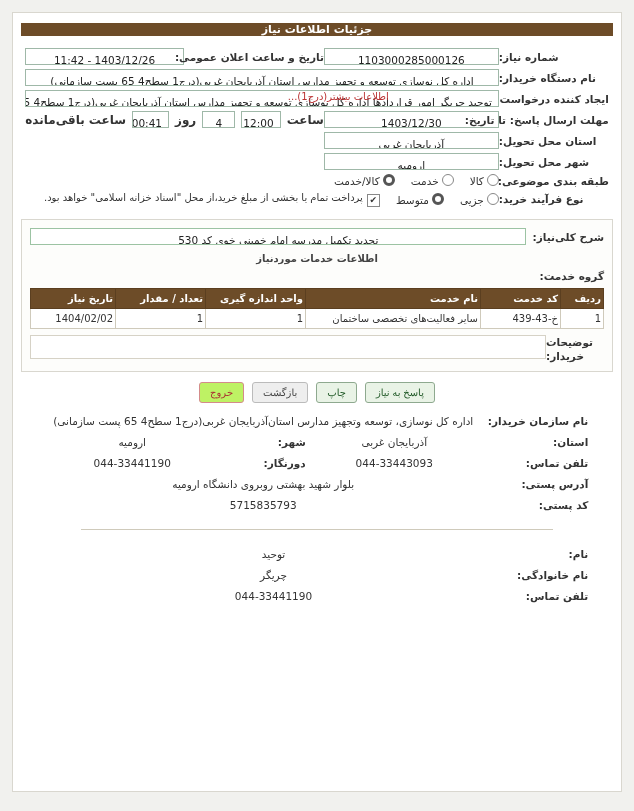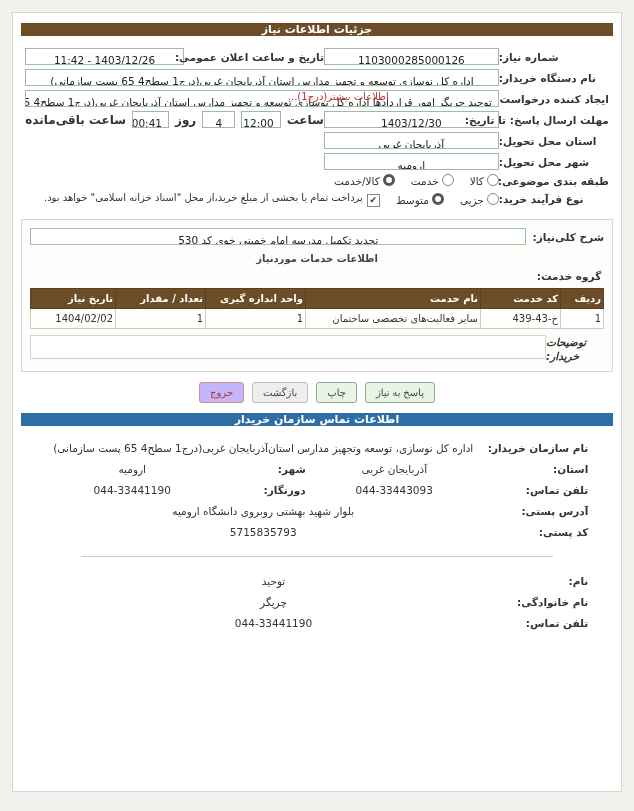--- a/index.html
+++ b/index.html
@@ -90,47 +90,47 @@
   }
   .opt{font-size:10.5px;margin-left:10px;white-space:nowrap;}
   .note{font-size:10px;margin-right:1px;}
   .panel{
     margin:8px;
     border:1px solid #d9d7cf;
     background:#fdfdfb;
     padding:8px;
   }
   .row-line{display:flex;align-items:center;gap:6px;margin-bottom:6px;}
-  .row-line .lbl2{font-weight:bold;font-size:10.5px;white-space:nowrap;min-width:70px;text-align:center;}
+  .row-line .lbl2{font-weight:bold;font-size:10.5px;white-space:nowrap;min-width:70px;text-align:right;}
   .subtitle{
     text-align:center;font-weight:bold;font-size:10px;color:#444;margin:8px 0 6px 0;
   }
   table.grid{
     width:100%;border-collapse:collapse;margin-top:4px;background:#fff;
   }
   table.grid th{
     background:#6d4c28;color:#fff;font-size:10px;font-weight:bold;
     border:1px solid #5b3f20;padding:4px 2px;text-align:right;
   }
   table.grid td{
     border:1px solid #cfcabb;font-size:10px;padding:4px 2px;text-align:right;color:#333;
   }
-  .desc-row{display:flex;align-items:flex-start;margin-top:6px;font-style:italic;}
+  .desc-row{display:flex;align-items:flex-start;margin-top:6px;}
   .desc-lbl{font-weight:bold;font-size:10.5px;width:58px;text-align:left;line-height:14px;}
   .desc-box{flex:1;border:1px solid #d6d2c6;background:#fff;height:22px;}
   .btn-row{
     display:flex;justify-content:center;gap:8px;margin:10px 0 4px 0;
   }
   .btn{
     border:1px solid #8ea98f;background:#e9f3e6;color:#245c2a;
     font-size:10px;padding:4px 10px;border-radius:3px;cursor:pointer;
     white-space:nowrap;
   }
   .btn.gray{background:#eeeeee;border-color:#bbb;color:#444;}
-  .btn.red{background:#c4b5fd;border-color:#d48b8b;color:#a33;}
+  .btn.red{background:#bef264;border-color:#d48b8b;color:#a33;}
   .contact{
     margin:0 8px;
   }
   table.contact-tbl{
     width:92%;margin:0 auto;border-collapse:separate;border-spacing:0 7px;
   }
   table.contact-tbl td.cl{
     text-align:right;font-weight:bold;font-size:10.5px;white-space:nowrap;width:80px;padding-left:6px;color:#333;
   }
   table.contact-tbl td.cv{
@@ -285,21 +285,20 @@
     </div>
   </div>
 
   <div class="btn-row">
     <button class="btn">پاسخ به نیاز</button>
     <button class="btn">چاپ</button>
     <button class="btn gray">بازگشت</button>
     <button class="btn red">خروج</button>
   </div>
 
-  <div class="section-header blue">اطلاعات تماس سازمان خریدار</div>
 
   <div class="contact">
     <table class="contact-tbl">
       <tbody>
           <tr>
         <td class="cl">نام سازمان خریدار:</td>
         <td class="cv" colspan="3">اداره کل نوسازی، توسعه وتجهیز مدارس استان‌آذربایجان غربی(درج1 سطح4 65 پست سازمانی)</td>
       </tr>
       <tr>
         <td class="cl">استان:</td>

